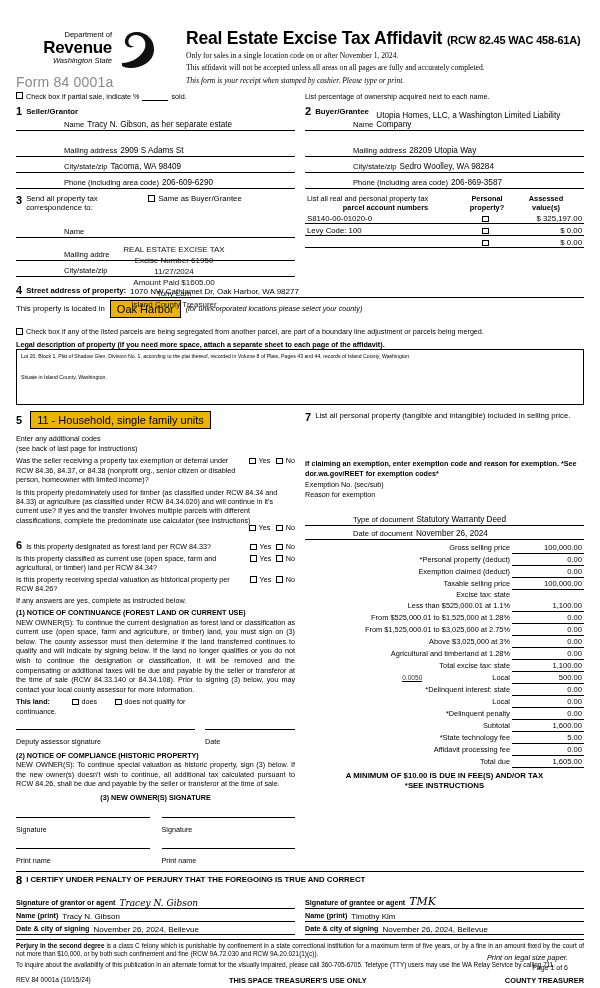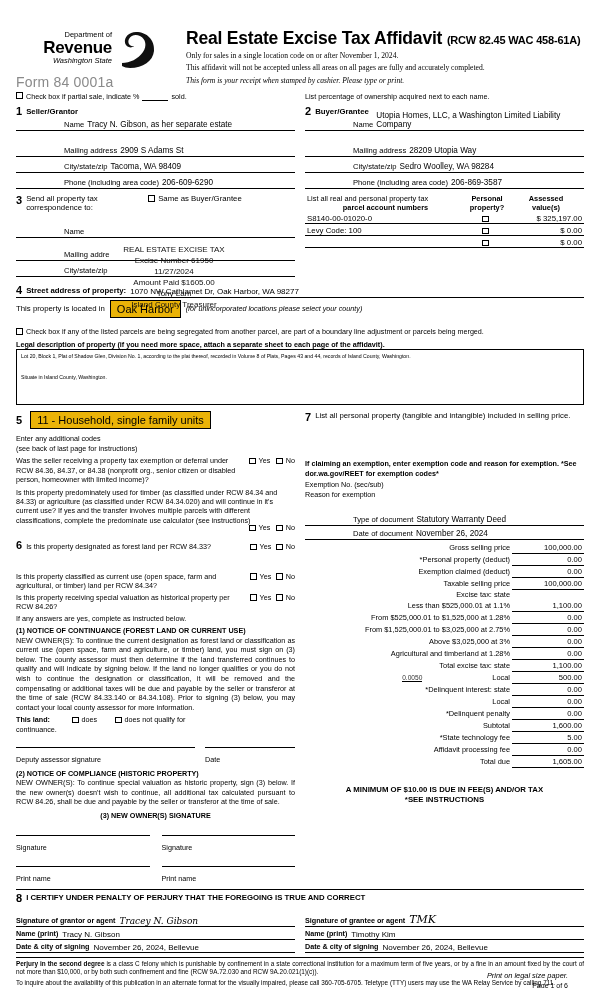--- a/index.html
+++ b/index.html
@@ -290,21 +290,21 @@
 
       <div style="display:flex;gap:4px;align-items:flex-start;margin-top:5px;">
         <span class="secnum">6</span>
         <span class="tiny" style="flex:1;padding-top:3px;">Is this property designated as forest land per RCW 84.33?</span>
         <span class="yn" style="padding-top:3px;">
           <span class="chk sm"></span><span>Yes</span>
           <span class="chk sm" style="margin-left:3px;"></span><span>No</span>
         </span>
       </div>
 
-      <div class="qrow" style="margin-top:20px;">
+      <div class="qrow" style="margin-top:2px;">
         <div style="flex:1">Is this property classified as current use (open space, farm and agricultural, or timber) land per RCW 84.34?</div>
         <div class="yn">
           <span class="chk sm"></span><span>Yes</span>
           <span class="chk sm" style="margin-left:3px;"></span><span>No</span>
         </div>
       </div>
 
       <div class="qrow" style="margin-top:2px;">
         <div style="flex:1">Is this property receiving special valuation as historical property per RCW 84.26?</div>
         <div class="yn">
@@ -442,21 +442,21 @@
                 <td class="lab" style="text-align:right">Affidavit processing fee</td>
                 <td class="amt">0.00</td>
               </tr>
         <tr>
                 <td class="lab" style="text-align:right">Total due</td>
                 <td class="amt">1,605.00</td>
               </tr>
       </tbody>
           </table>
 
-      <div class="t8 b" style="text-align:center;margin-top:17px;">A MINIMUM OF $10.00 IS DUE IN FEE(S) AND/OR TAX</div>
+      <div class="t8 b" style="text-align:center;margin-top:3px;">A MINIMUM OF $10.00 IS DUE IN FEE(S) AND/OR TAX</div>
       <div class="t8 b" style="text-align:center;">*SEE INSTRUCTIONS</div>
     </div>
   </div>
 
   <div style="margin-top:4px;border-top:1px solid #000;padding-top:2px;">
     <div style="display:flex;align-items:center;gap:4px;">
       <span class="secnum">8</span>
       <span class="t8 b">I CERTIFY UNDER PENALTY OF PERJURY THAT THE FOREGOING IS TRUE AND CORRECT</span>
     </div>
     <div class="row2" style="margin-top:8px;gap:10px;">

